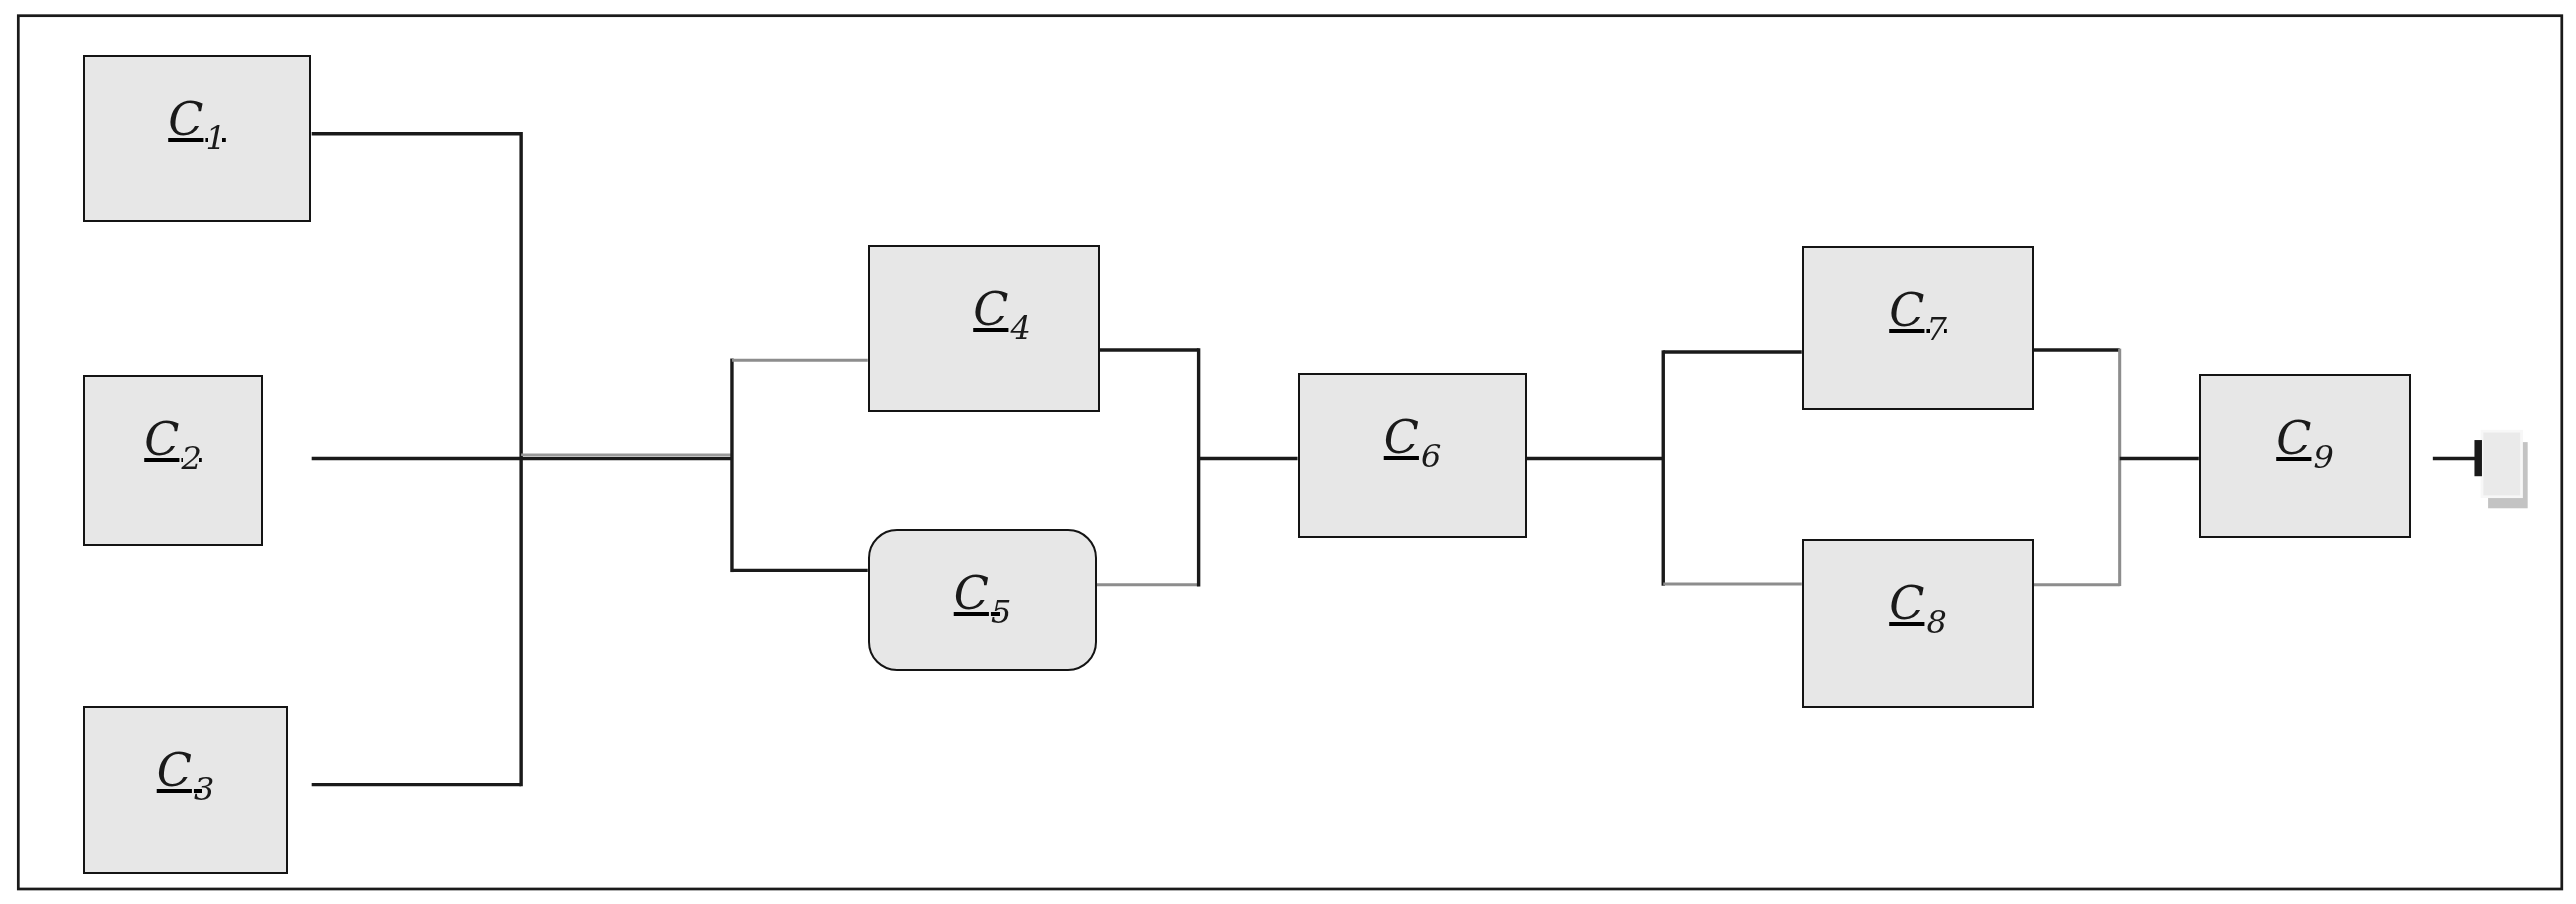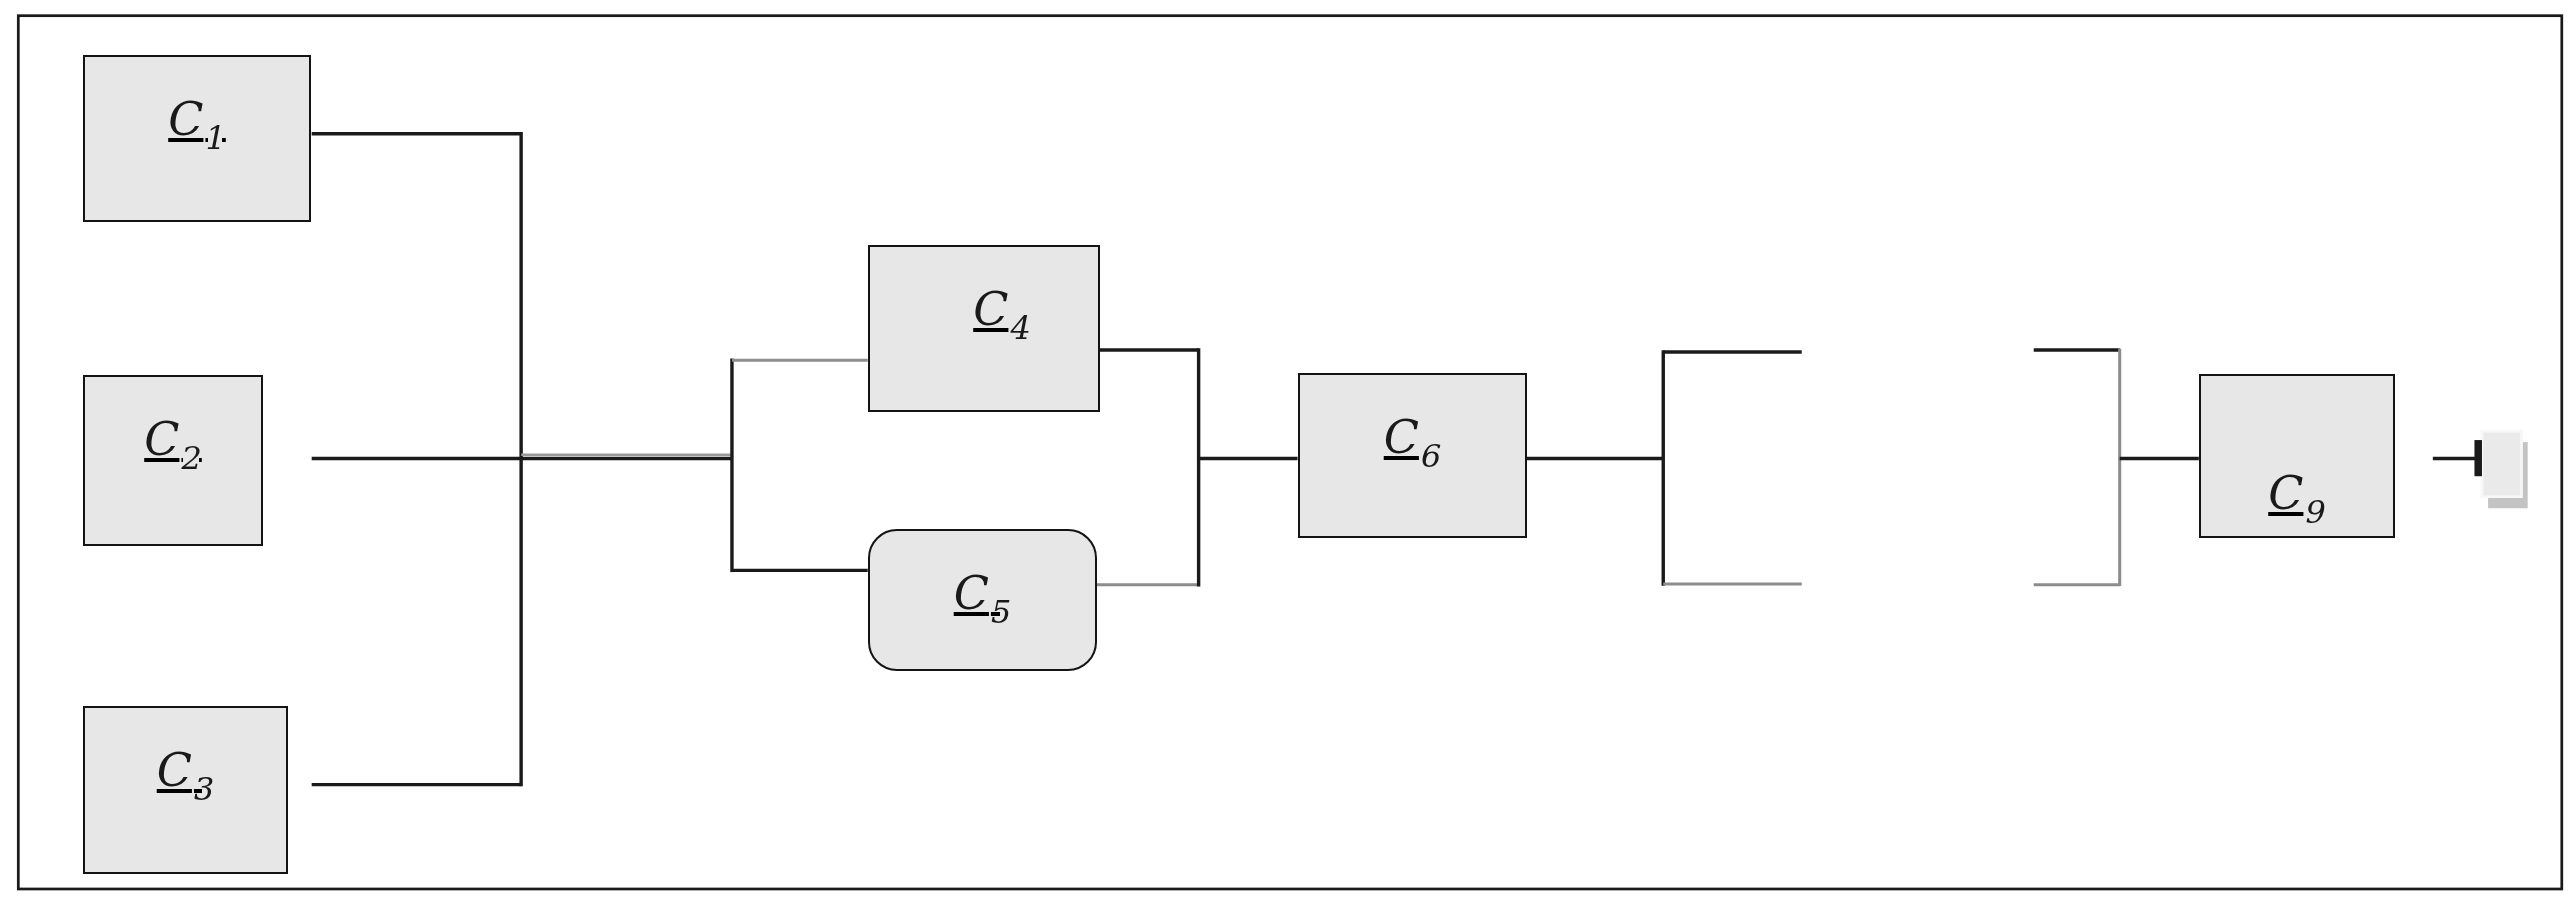--- a/index.html
+++ b/index.html
@@ -113,20 +113,26 @@
   </div>
 
   <div class="comp" style="left:868px;top:529px;width:229px;height:142px;border-radius:29px;">
     <span class="lbl"><span>C</span><span class="sub">5</span></span>
   </div>
 
   <div class="comp" style="left:1298px;top:373px;width:229px;height:165px;">
     <span class="lbl"><span>C</span><span class="sub">6</span></span>
   </div>
 
+  <div class="comp" style="left:1802px;top:246px;width:232px;height:164px;">
+    <span class="lbl"><span>C</span><span class="sub">7</span></span>
+  </div>
 
+  <div class="comp" style="left:1802px;top:539px;width:232px;height:169px;">
+    <span class="lbl"><span>C</span><span class="sub">8</span></span>
+  </div>
 
-  <div class="comp" style="left:2199px;top:374px;width:196px;height:164px;align-items:flex-end;">
+  <div class="comp" style="left:2199px;top:374px;width:212px;height:164px;">
     <span class="lbl"><span>C</span><span class="sub">9</span></span>
   </div>
 
 </div>
 
 
 </body></html>

